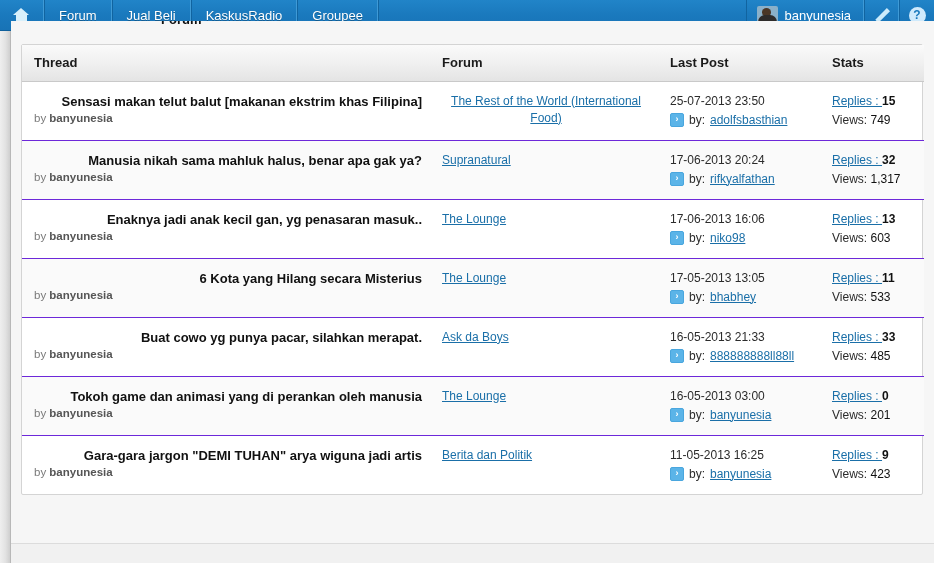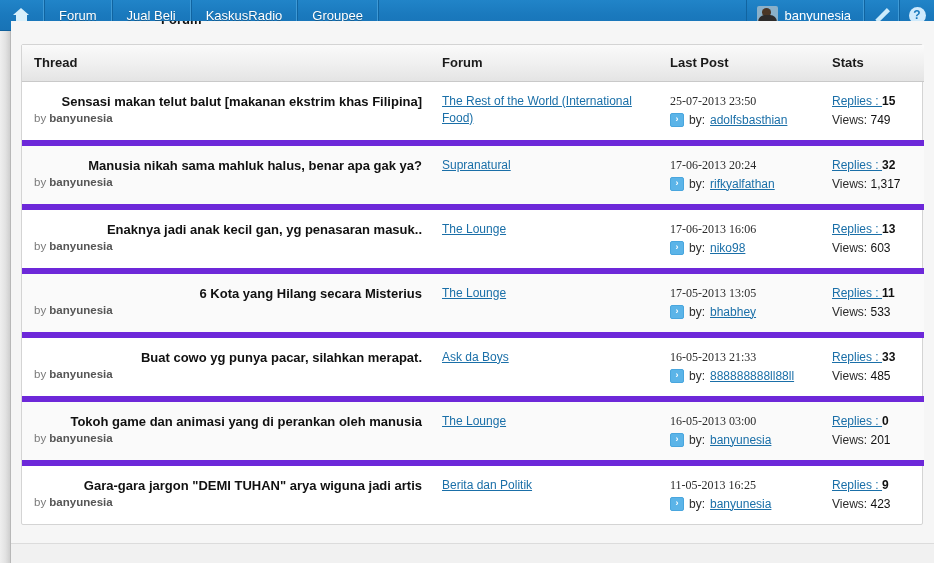--- a/index.html
+++ b/index.html
@@ -135,40 +135,40 @@
     color: #1a1a1a;
     padding: 10px 0 10px 12px;
     height: 36px;
   }
   th.col-thread   { width: 408px; }
   th.col-forum    { width: 228px; }
   th.col-lastpost { width: 162px; }
   th.col-stats    { width: 104px; }
 
   #thread-table tbody td {
-    border-top: 6px solid #6d28d9;
+    border-top: 1px solid #6d28d9;
     vertical-align: top;
     padding: 11px 8px 13px 12px;
     font-size: 12.5px;
     color: #1a1a1a;
   }
   #thread-table tbody tr:first-child td { border-top: none; }
   #thread-table tbody tr.alt td { background: #fafafa; }
 
   .thread-title {
     font-weight: bold; font-size: 13px; color: #111;
     line-height: 17px; margin: 0 0 2px 0; text-align: right;
   }
   .thread-author { font-size: 11.5px; color: #7a7a7a; }
   .thread-author b { color: #555; font-weight: bold; }
 
   a.link { color: #1a6fa8; text-decoration: underline; cursor: pointer; }
-  a.forum-link { font-size: 12px; line-height: 17px; display: inline-block; }
-
-  .lastpost-date { font-size: 12px; color: #2b2b2b; line-height: 16px; white-space: nowrap; font-family: Liberation Serif, serif; }
+  a.forum-link { font-size: 12px; line-height: 17px; display: inline-block; text-align: center; }
+
+  .lastpost-date { font-size: 12px; color: #2b2b2b; line-height: 16px; white-space: nowrap; }
   .lastpost-by { display: flex; align-items: center; gap: 5px; margin-top: 4px; font-size: 12px; color: #2b2b2b; }
   .goto-icon {
     width: 14px; height: 14px; border-radius: 2px; flex: 0 0 auto;
     background: #5bb4e8;
     border: 1px solid #49a6de;
     color: #ffffff; font-size: 9px; font-weight: bold;
     display: flex; align-items: center; justify-content: center;
     line-height: 1;
   }
   .stats-replies { font-size: 12px; line-height: 16px; white-space: nowrap; }

